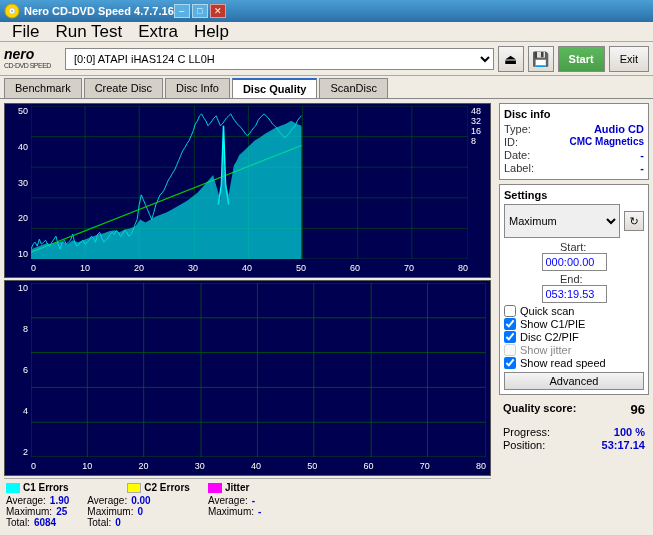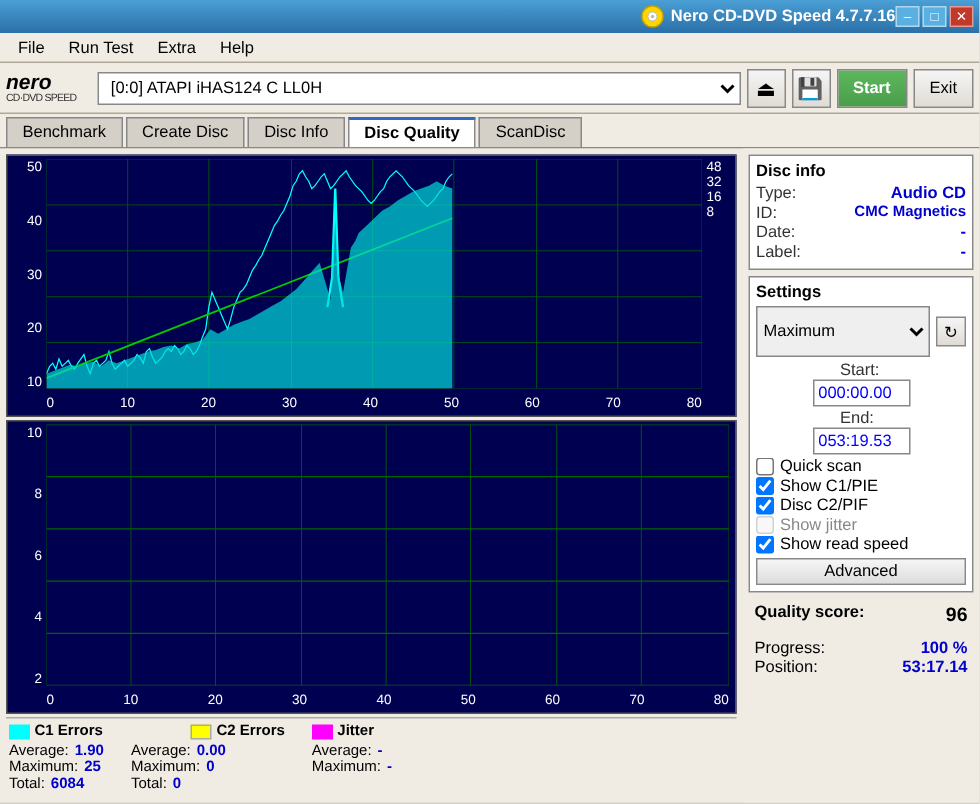--- a/index.html
+++ b/index.html
@@ -4,21 +4,21 @@
   <style>
     * { box-sizing: border-box; margin: 0; padding: 0; }
     body { font-family: 'Segoe UI', Tahoma, sans-serif; font-size: 11px; background: #d4d0c8; width: 653px; height: 536px; overflow: hidden; }
     
     
     .title-bar {
       background: linear-gradient(to bottom, #4a9fd4, #2a6fa8);
       height: 22px;
       display: flex;
       align-items: center;
-      justify-content: flex-end;
+      justify-content: flex-start;
       padding: 0 4px;
       color: white;
     }
     .title-bar-left { display: flex; align-items: center; gap: 4px; }
     .title-text { font-size: 11px; font-weight: bold; }
     .title-buttons { display: flex; gap: 2px; }
     .title-btn {
       width: 16px; height: 14px; border: 1px solid rgba(255,255,255,0.5);
       background: #5ab0e0; cursor: pointer; font-size: 9px; color: white;
       display: flex; align-items: center; justify-content: center;
@@ -29,21 +29,21 @@
     .menu-bar {
       background: #f0ece4;
       height: 20px;
       display: flex;
       align-items: center;
       border-bottom: 1px solid #b0a898;
       padding: 0 4px;
     }
     .menu-item {
       padding: 2px 8px;
-      font-size: 11px;
+      font-size: 17px;
       cursor: pointer;
       text-align: right;
     }
     
     
     .toolbar {
       background: #f0ece4;
       height: 34px;
       display: flex;
       align-items: center;

